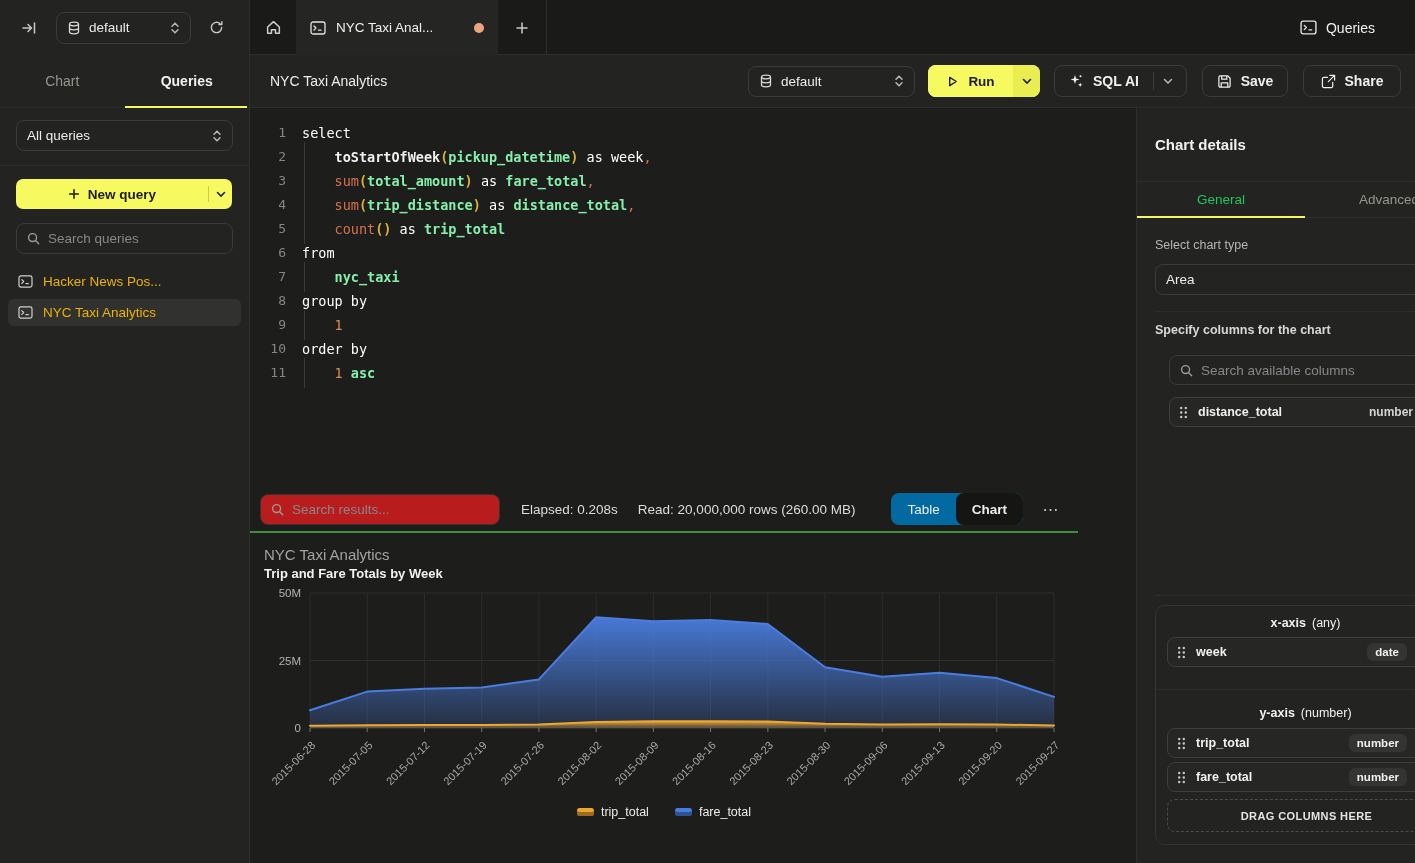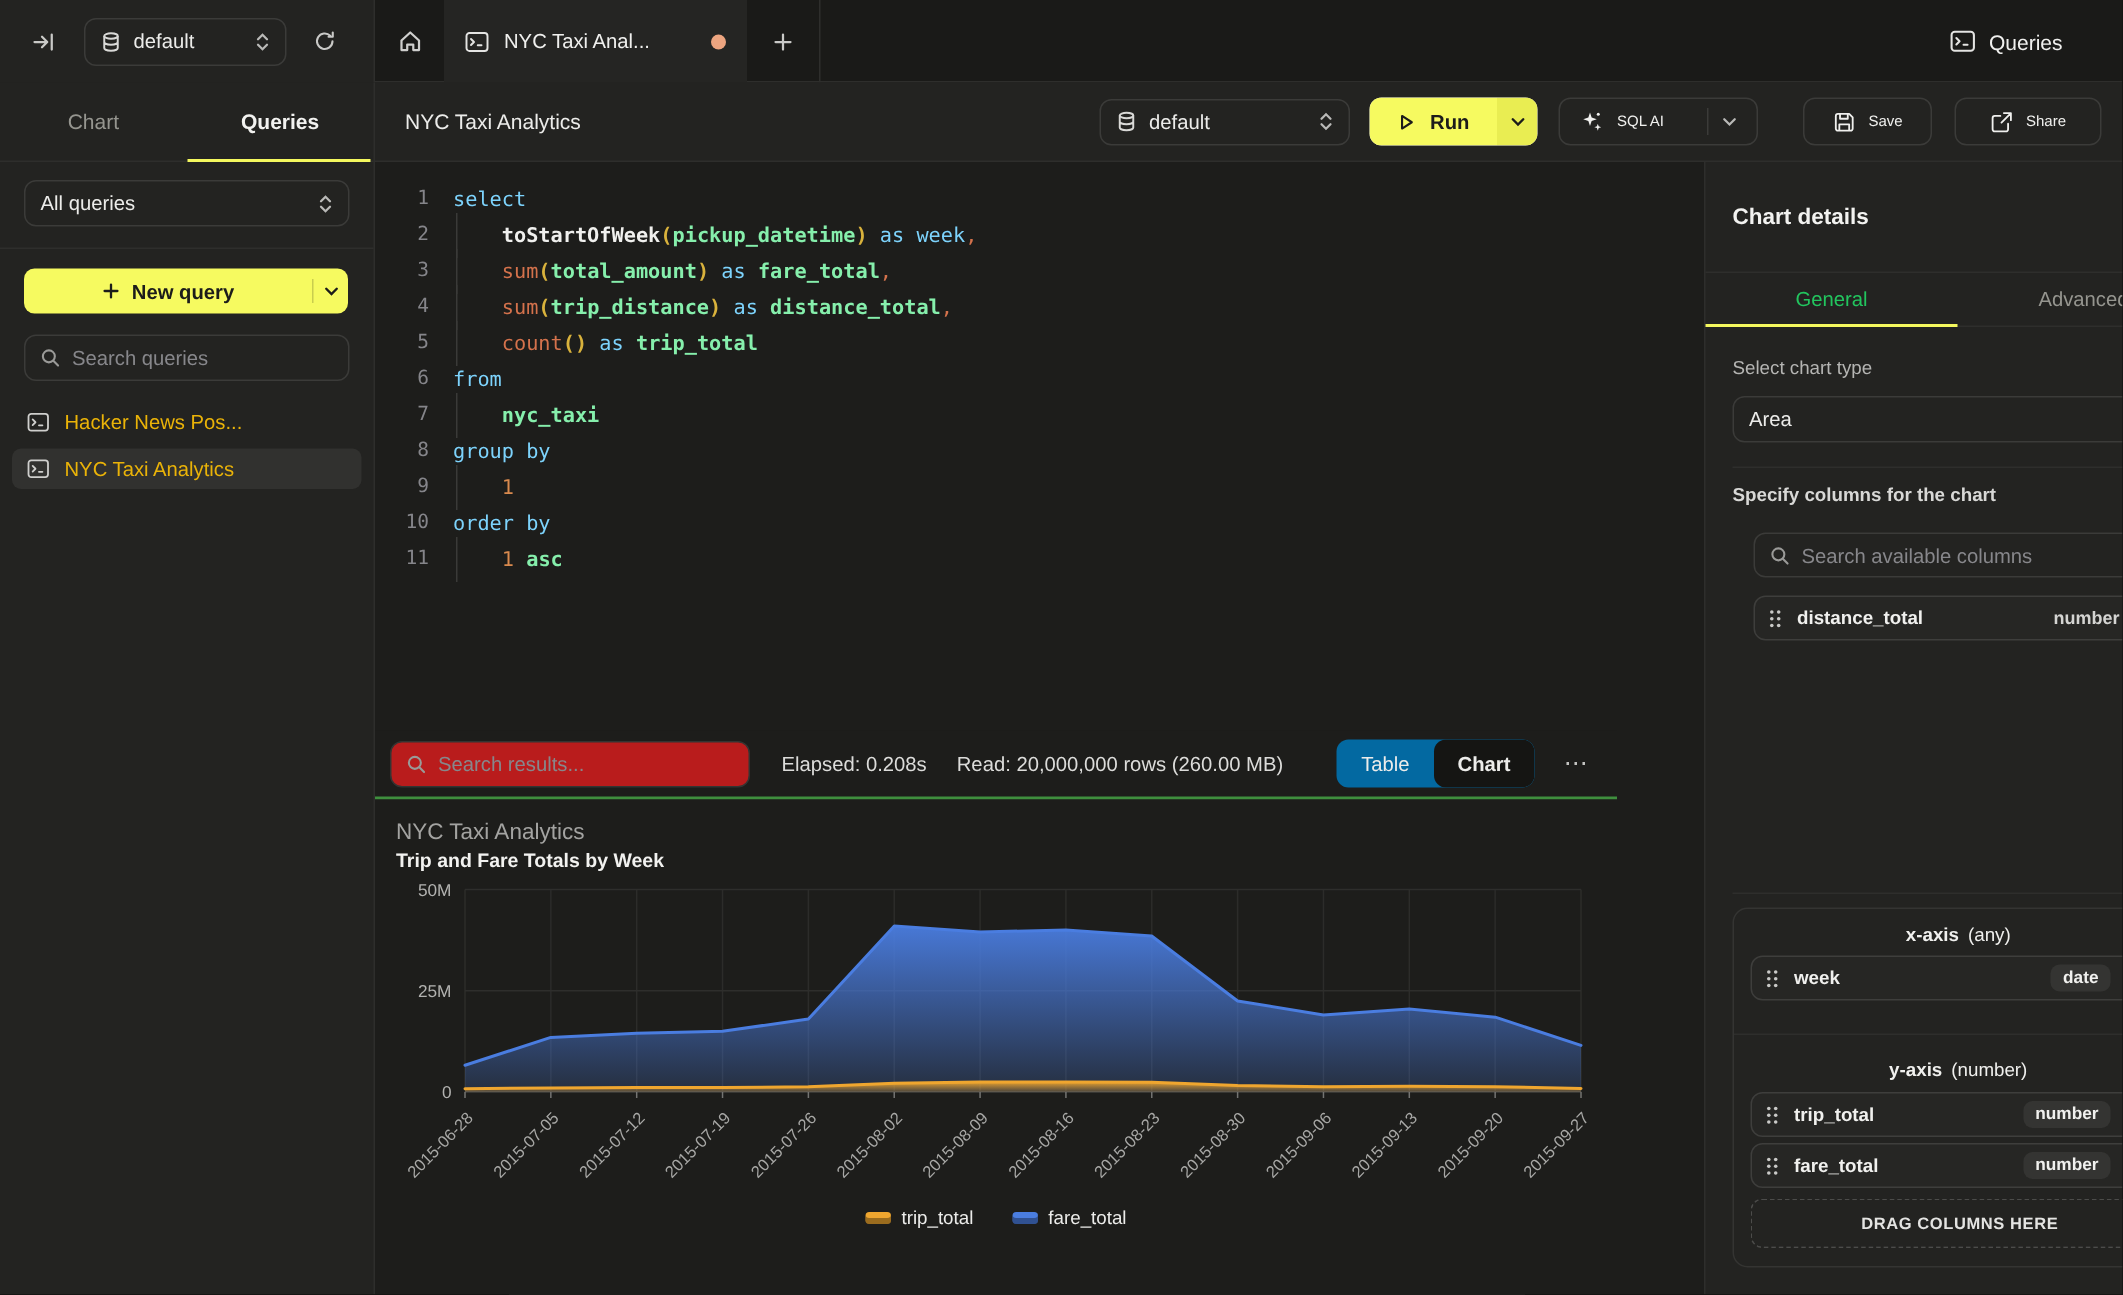--- a/index.html
+++ b/index.html
@@ -50,33 +50,33 @@
   .query-item.active { background:#31312f; }
   .query-item svg { flex:none; color:#cfcfcd; }
 
   
   #main-header { left:250px; top:55px; width:1165px; height:53px; background:#232321; border-bottom:1px solid #2e2e2c; display:flex; align-items:center; padding:0 14px 0 20px; }
   #query-title { font-size:14px; color:#ececea; }
   #header-db { width:167px; margin-left:auto; height:31px; }
   #run-btn { margin-left:13px; width:112px; height:32px; border-radius:8px; overflow:hidden; display:flex; cursor:pointer; border:none; padding:0; }
   #run-btn .run-main { flex:1; display:flex; align-items:center; justify-content:center; gap:9px; background:#f6fa60; color:#1c1c1a; font-weight:700; font-size:13.5px; }
   #run-btn .run-caret { width:27px; background:#e9ed52; display:flex; align-items:center; justify-content:center; color:#1c1c1a; }
-  .btn-outline { display:flex; align-items:center; gap:9px; height:32px; border:1px solid #3b3b39; border-radius:8px; background:#232321; color:#f0f0ee; padding:0 13px; font-size:10px; font-weight:400; cursor:pointer; font-family:"Liberation Sans",sans-serif; }
+  .btn-outline { display:flex; align-items:center; gap:9px; height:32px; border:1px solid #3b3b39; border-radius:8px; background:#232321; color:#f0f0ee; padding:0 13px; font-size:14px; font-weight:700; cursor:pointer; font-family:"Liberation Sans",sans-serif; }
   #sqlai-btn { margin-left:14px; width:133px; }
   #sqlai-btn .ai-caret { margin-left:auto; color:#b9b9b7; padding-left:9px; border-left:1px solid #3b3b39; height:18px; display:flex; align-items:center; }
-  #save-btn { margin-left:30px; width:86px; justify-content:center; }
+  #save-btn { margin-left:15px; width:86px; justify-content:center; }
   #share-btn { margin-left:15px; width:98px; justify-content:center; }
 
   
   #editor { left:250px; top:108px; width:828px; height:379px; background:#1d1d1b; padding:13px 0 0 8px; font-family:"DejaVu Sans Mono", monospace; font-size:13.5px; line-height:24px; }
   .cl { display:flex; }
   .cl .ln { width:28px; text-align:right; color:#85858a; flex:none; margin-right:16px; font-size:13px; }
   .cl .ct { white-space:pre; position:relative; }
   .cl .guide { position:absolute; left:2px; top:-3px; bottom:-3px; width:1px; background:#3a3a38; }
-  .tk-kw { color:#7dd3fc; }
+  .tk-kw { color:#ffffff; }
   .tk-fn { color:#d4724c; }
   .tk-fnw { color:#f0f0ee; font-weight:700; }
   .tk-id { color:#86efac; font-weight:700; }
   .tk-par { color:#d9b23c; font-weight:700; }
   .tk-num { color:#d98a4e; }
   .tk-pun { color:#d4724c; }
   .tk-pl { color:#cfcfcd; }
 
   
   #results-bar { left:250px; top:487px; width:828px; height:44px; display:flex; align-items:center; padding:0 12px 0 10px; background:#1d1d1b; }

